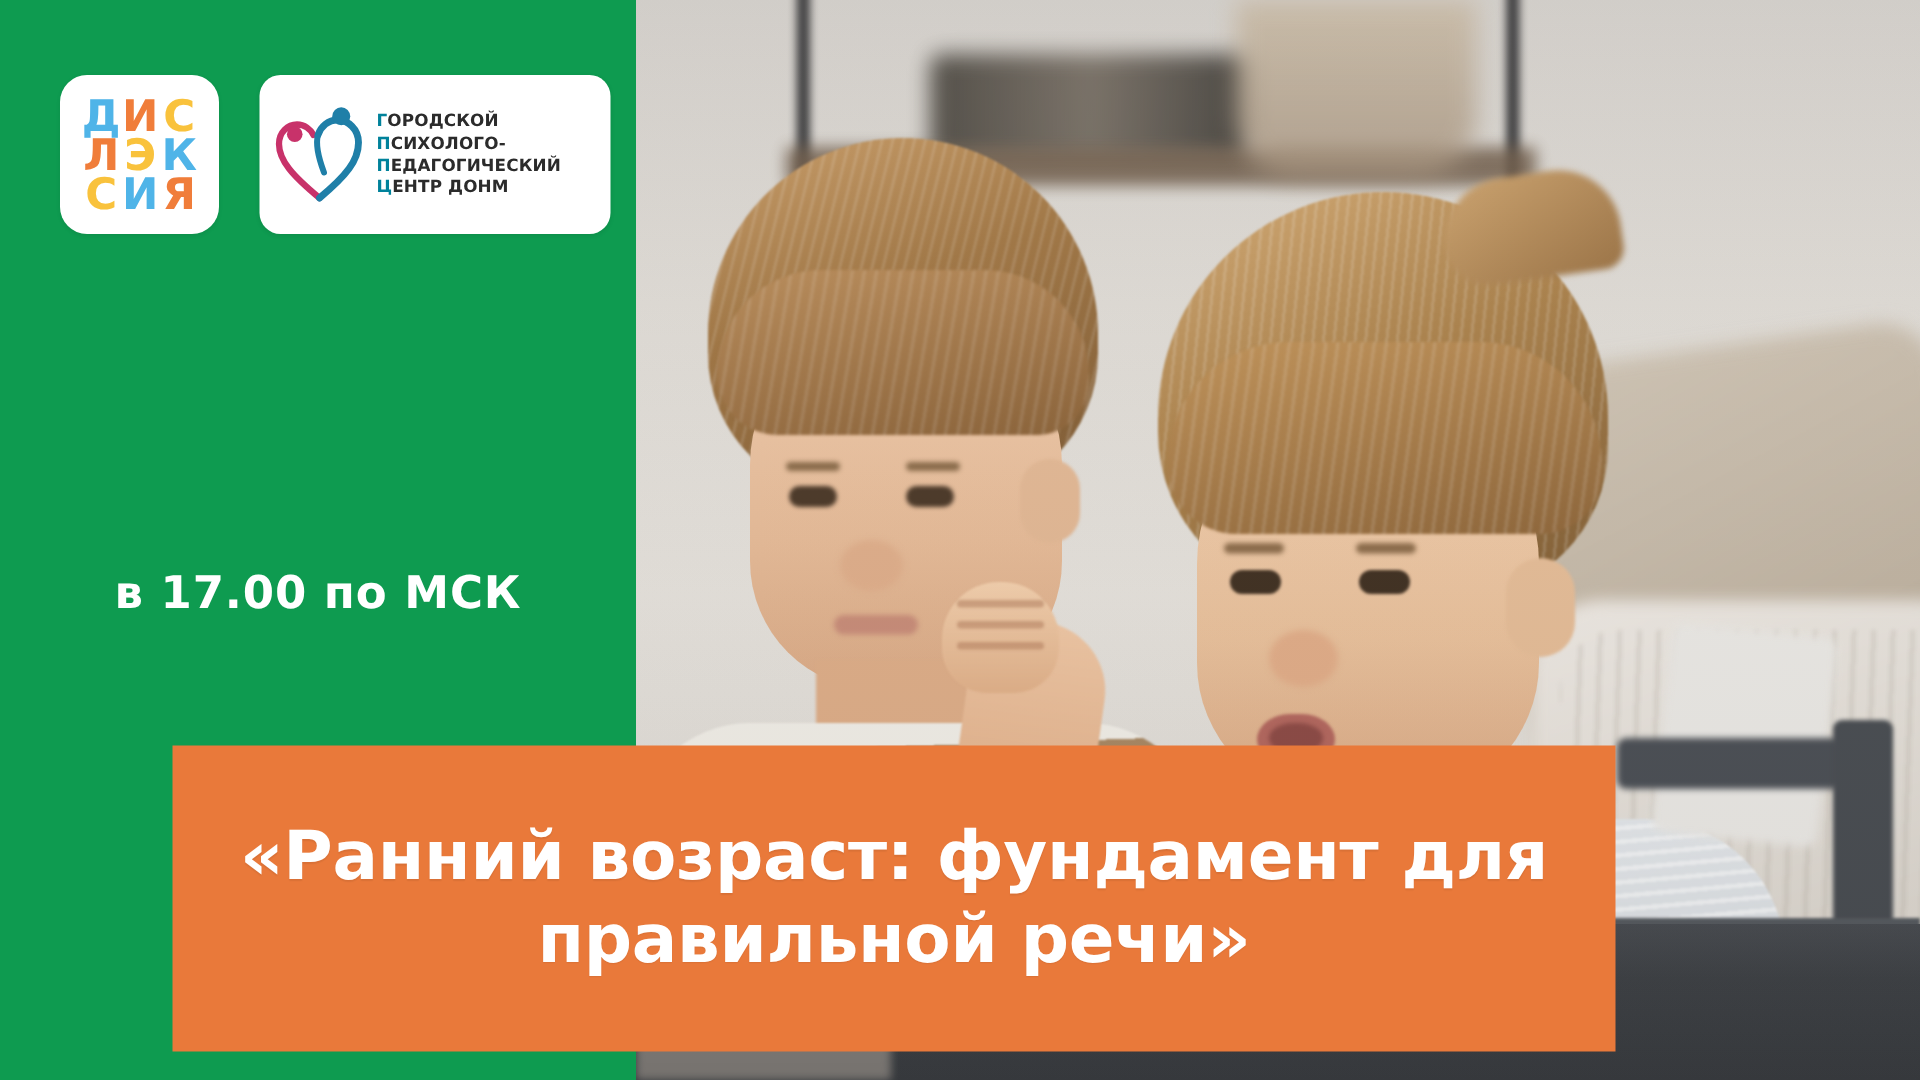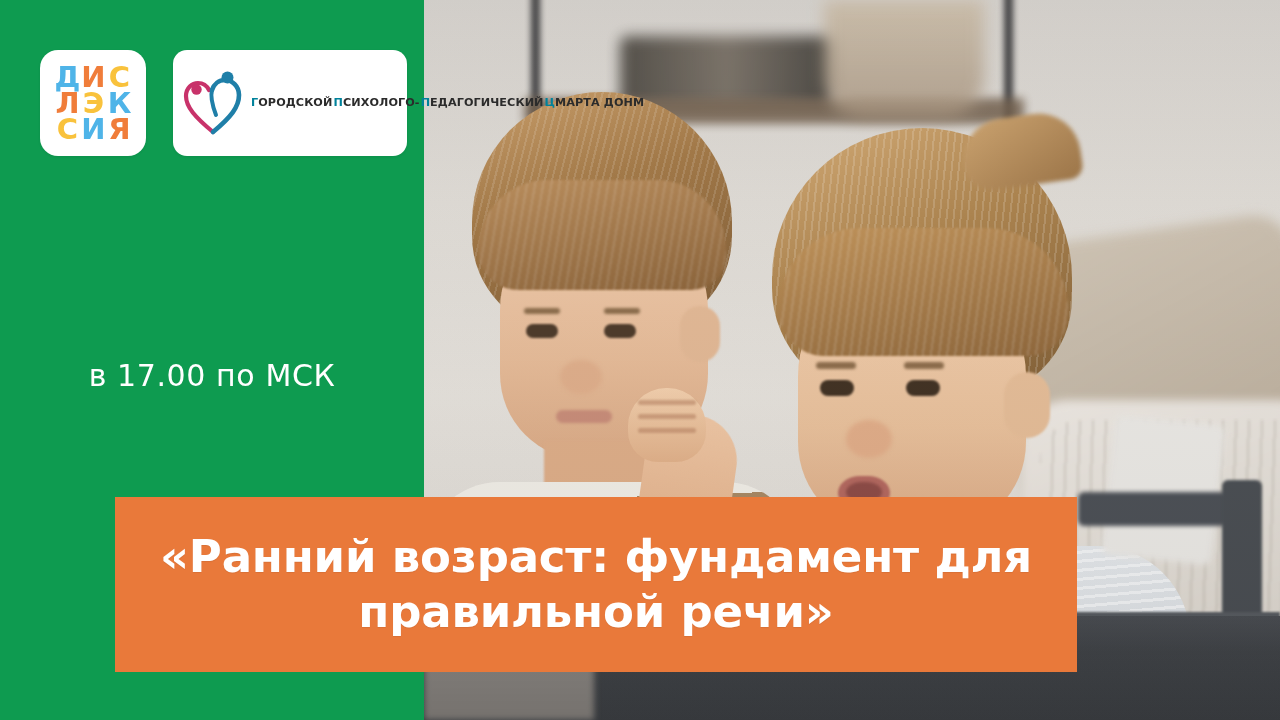--- a/index.html
+++ b/index.html
@@ -282,21 +282,21 @@
   .dys-c3 { color:#F9C23C; }
 
   
   .logo-gppc {
     width:234px; height:106px; background:#ffffff; border-radius:14px;
     display:flex; align-items:center; gap:8px; padding:0 10px 0 10px;
     box-shadow:0 1px 3px rgba(0,0,0,.08);
   }
   .gppc-mark { width:60px; height:68px; flex:0 0 60px; }
   .gppc-text {
-    display:flex; flex-direction:row; gap:1px;
+    display:flex; flex-direction:column; gap:1px;
     font-family:"DejaVu Sans", sans-serif;
     font-weight:700; font-size:11.2px; line-height:1.22;
     color:#2b2b2b; letter-spacing:.1px; white-space:nowrap;justify-content:center;
   }
   .gppc-text .hi { color:#00829B; }
 
   
   .kicker {
     position:absolute; left:130px; top:266px;
     color:#ffffff; font-weight:800; font-size:35px;
@@ -304,26 +304,26 @@
   }
   .date-block {
     position:absolute; left:0px; top:356px; width:424px;
     text-align:center; color:#ffffff;
     font-family:"DejaVu Sans", sans-serif;
   }
   .date-block .d1 {
     font-weight:800; font-size:30px; letter-spacing:1.4px; line-height:1.32;
   }
   .date-block .d2 {
-    font-weight:400; font-size:30px; letter-spacing:.6px; line-height:1.32;
+    font-weight:700; font-size:30px; letter-spacing:.6px; line-height:1.32;margin-top:20px;
   }
 
   
   .title-banner {
-    position:absolute; left:115px; top:497px; width:962px; height:175px;
+    position:absolute; left:115px; top:497px; width:962px; height:204px;
     background:#E9793A;
     display:flex; align-items:center; justify-content:center;
     padding:16px 26px;
   }
   .title-banner .t {
     color:#ffffff; text-align:center;
     font-family:"DejaVu Sans", sans-serif;
     font-weight:800; font-size:45px; line-height:1.22;
     letter-spacing:-.2px;
     text-shadow:0 1px 1px rgba(0,0,0,.07);
@@ -416,21 +416,21 @@
           <path d="M30 63 C12 48 3 38 3 27 C3 19 9 14 15 14 C20 14 24 17 26 21" fill="none" stroke="#C8326A" stroke-width="4.2" stroke-linecap="round"></path>
           <circle cx="13.5" cy="20.5" r="5.2" fill="#C8326A"></circle>
           <path d="M30 63 C48 48 56 38 56 26 C56 17 49 11 42 11 C36 11 31 15 29 21" fill="none" stroke="#1F7FA8" stroke-width="4.6" stroke-linecap="round"></path>
           <path d="M29 21 C27 28 30 38 33 46" fill="none" stroke="#1F7FA8" stroke-width="4" stroke-linecap="round"></path>
           <circle cx="44.5" cy="8.5" r="6" fill="#1F7FA8"></circle>
         </svg>
         <div class="gppc-text">
             <div><span class="hi">Г</span><span>ОРОДСКОЙ</span></div>
             <div><span class="hi">П</span><span>СИХОЛОГО-</span></div>
             <div><span class="hi">П</span><span>ЕДАГОГИЧЕСКИЙ</span></div>
-            <div><span class="hi">Ц</span><span>МАРТА ДОНМ</span></div>
+            <div><span class="hi">Ц</span><span>ЕНТР ДОНМ</span></div>
           </div>
       </div>
     </div>
 
 
     <div class="date-block">
       <div class="d2">в 17.00 по МСК</div>
     </div>
   </div>
 

